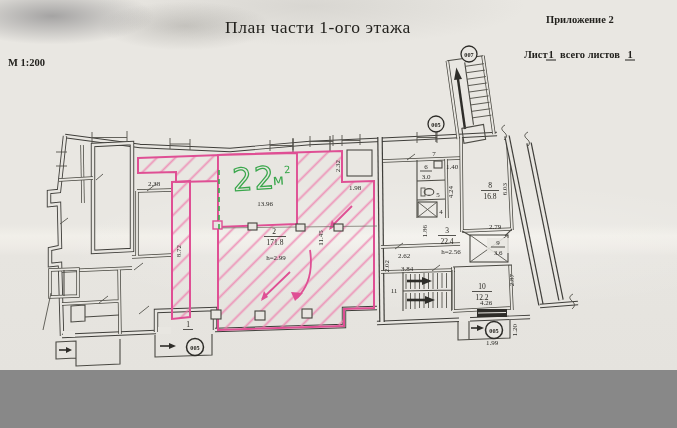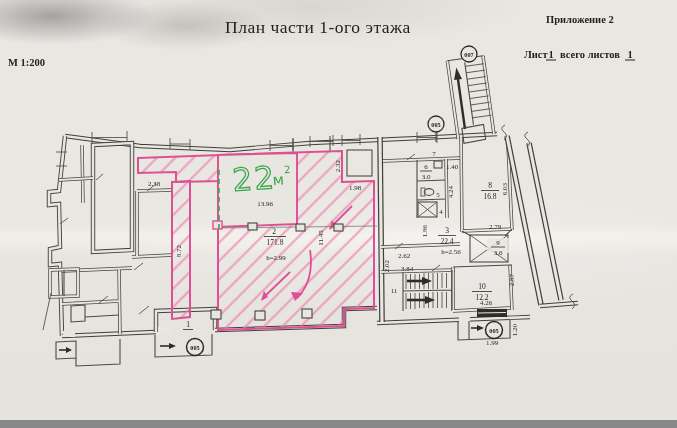--- a/index.html
+++ b/index.html
@@ -1,17 +1,17 @@
 <!DOCTYPE html>
 <html><head>
 <meta charset="utf-8">
 <style>
   html,body{margin:0;padding:0;background:#888;}
   .page{
-    width:677px;height:420px;position:relative;overflow:hidden;
+    width:677px;height:370px;position:relative;overflow:hidden;
     font-family:"Liberation Serif",serif;
     background:
       radial-gradient(ellipse 150px 42px at 52px 16px, rgba(70,70,76,.42), rgba(70,70,76,0) 68%),
       radial-gradient(ellipse 120px 34px at 185px 26px, rgba(110,108,104,.28), rgba(110,108,104,0) 72%),
       radial-gradient(ellipse 300px 55px at 310px 6px, rgba(130,128,124,.16), rgba(130,128,124,0) 72%),
       radial-gradient(ellipse 500px 90px at 420px 245px, rgba(255,255,255,.25), rgba(255,255,255,0) 75%),
       linear-gradient(180deg,#e9e7e2 0 224px,#f1efe9 236px,#eeebe6 246px,#e7e5e0 256px,#e5e3de 100%);
   }
   svg{position:absolute;left:0;top:0;}
   

